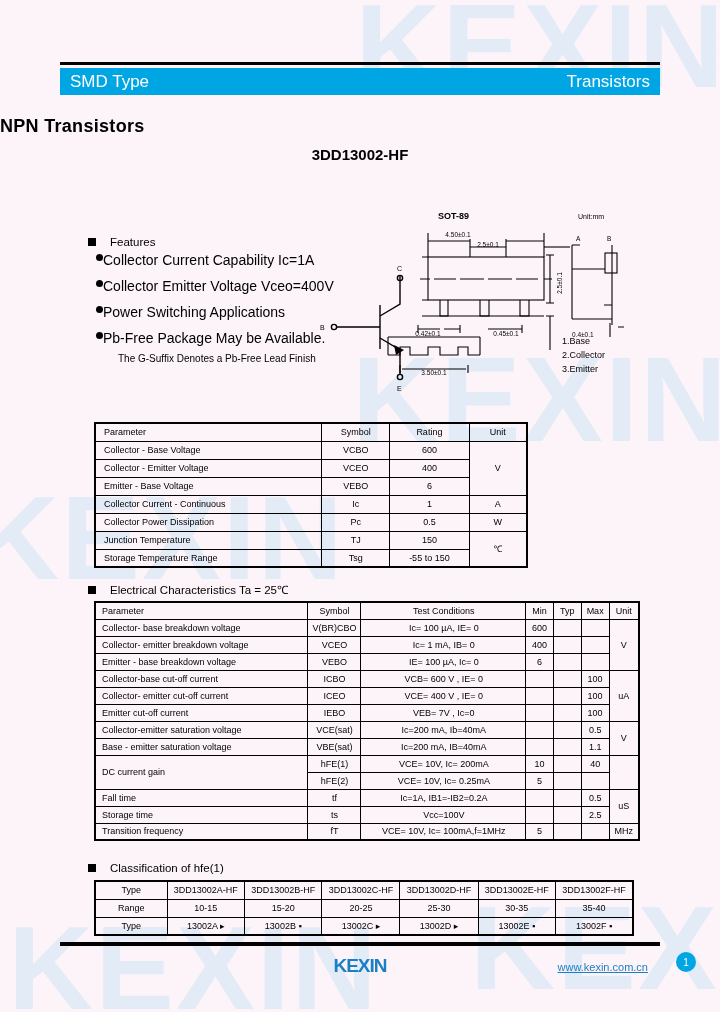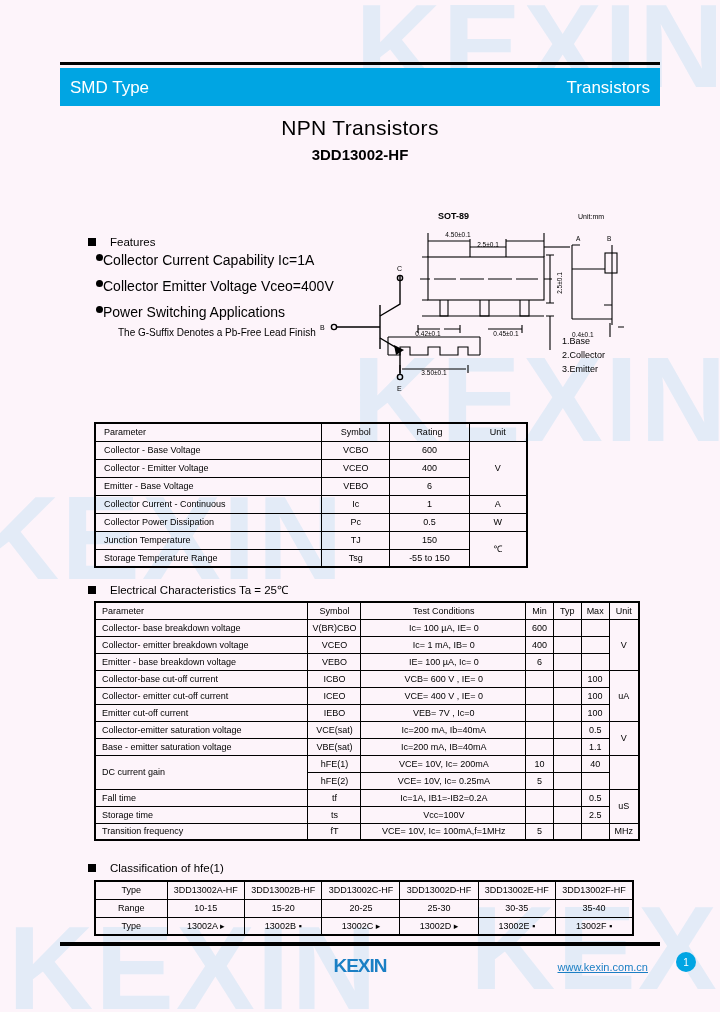--- a/index.html
+++ b/index.html
@@ -49,40 +49,39 @@
   
   .top-rule {
     position: absolute;
     left: 60px; right: 60px; top: 62px;
     height: 3px;
     background: #000;
   }
   .header-band {
     position: absolute;
     left: 60px; right: 60px; top: 68px;
-    height: 38px;
+    height: 27px;
     background: #00a5e3;
     display: flex;
     align-items: center;
     justify-content: space-between;
     padding: 0 10px;
   }
   .header-band span {
     color: #ffffff;
     font-size: 17px;
     line-height: 1;
   }
 
   
   .title-main {
     position: absolute;
     left: 0; right: 0; top: 116px;
-    text-align: center;
-    font-size: 21px;
-    font-weight: normal;
+    font-size: 18px;
+    font-weight: bold;
     letter-spacing: .3px;
   }
   .title-sub {
     position: absolute;
     left: 0; right: 0; top: 146px;
     text-align: center;
     font-size: 15px;
     font-weight: bold;
   }
 
@@ -250,20 +249,24 @@
       <span>Collector Current Capability Ic=1A</span>
     </div>
     <div class="feat-item">
       <i class="dot"></i>
       <span>Collector Emitter Voltage Vceo=400V</span>
     </div>
     <div class="feat-item">
       <i class="dot"></i>
       <span>Power Switching Applications</span>
     </div>
+    <div class="feat-item">
+      <i class="dot"></i>
+      <span>Pb-Free Package May be Available.</span>
+    </div>
     <div class="feat-note">The G-Suffix Denotes a Pb-Free Lead Finish</div>
   </div>
 
   <svg class="drawing" viewBox="0 0 350 200">
     <g fill="none" stroke="#000" stroke-width="1.1">
 
       <rect x="118" y="62" width="116" height="43"></rect>
       <path d="M112 62 h6 M112 105 h6"></path>
 
       <path d="M110 84 h10 M124 84 h22 M150 84 h24 M178 84 h24 M206 84 h22 M234 84 h8" stroke-dasharray="0"></path>

